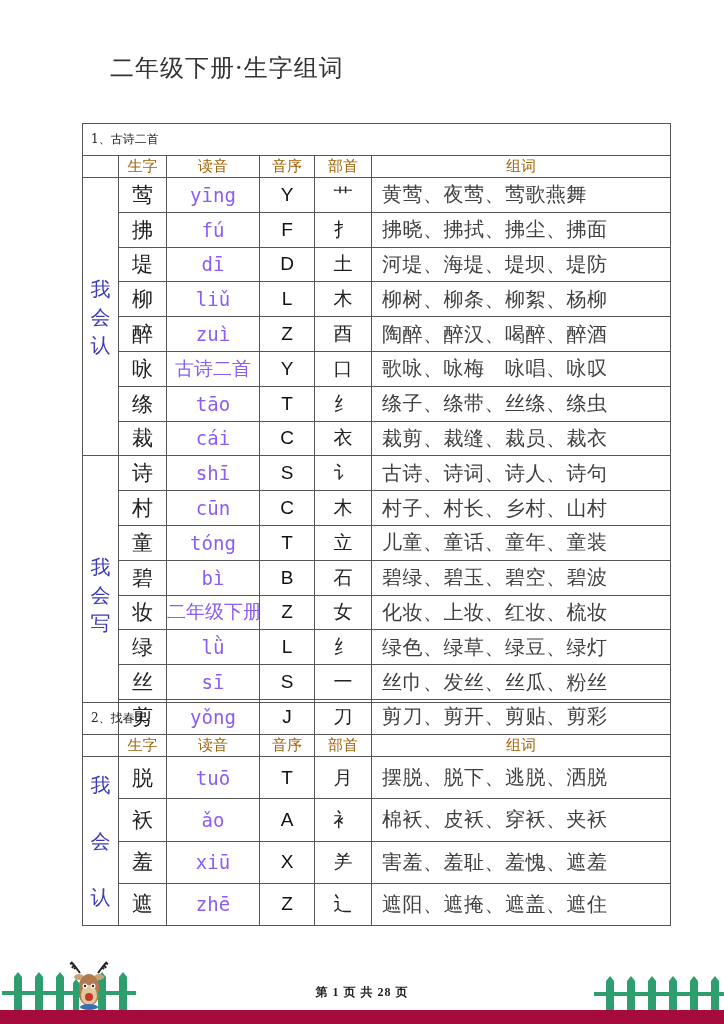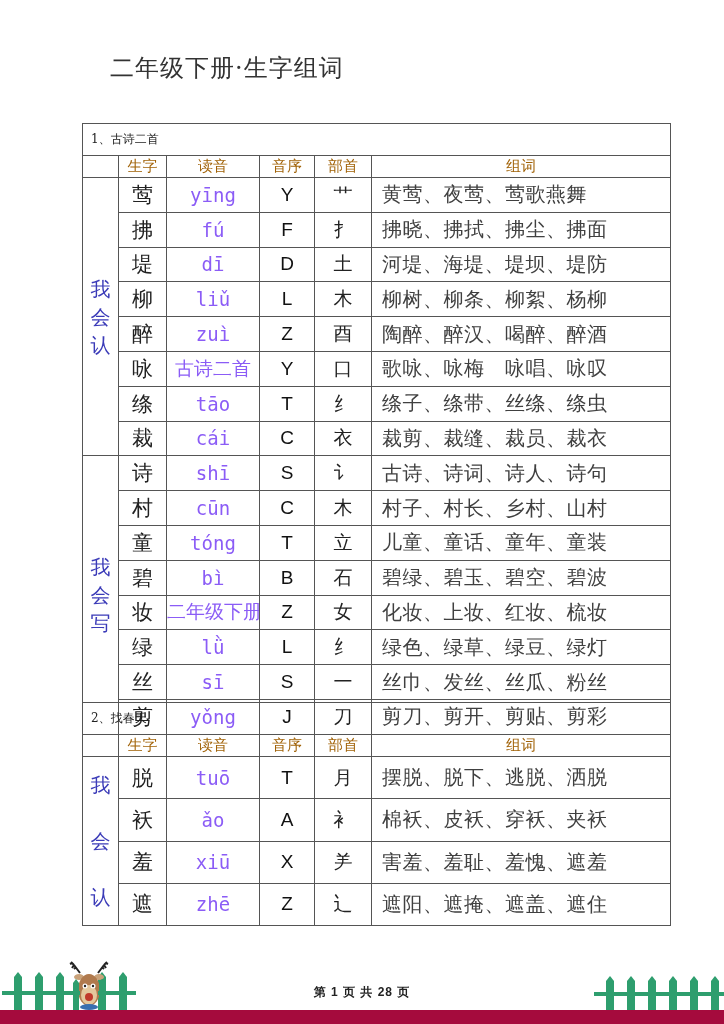--- a/index.html
+++ b/index.html
@@ -13,21 +13,21 @@
   .hdr td.gap { color:transparent; }
   .row td { height:33.8px; }
   .char { font-size:21px; color:#222; }
   .py { font-size:19px; font-family:"DejaVu Sans Mono","Liberation Mono",monospace; color:#8b5cf6; }
   .seq { font-size:19px; font-family:"Liberation Sans","DejaVu Sans",sans-serif; color:#111; }
   .rad { font-size:19px; color:#222; }
   .words { font-size:20px; text-align:left !important; padding-left:10px !important; letter-spacing:0.5px; color:#404040; }
   .group { color:#3b3bb8; font-size:20px; line-height:28px; white-space:normal !important; }
   .group.spaced { line-height:56px; vertical-align:top !important; }
   .footer-text { position:absolute; top:984px; left:0; width:724px; text-align:center;
-                 font-family:Liberation Sans, sans-serif; font-weight:bold; font-size:12px; color:#222; letter-spacing:1px; }
+                 font-family:Liberation Serif, serif; font-weight:bold; font-size:12px; color:#222; letter-spacing:1px; }
   .footer-bar { position:absolute; left:0; top:1010px; width:724px; height:14px; background:#a50b3d; }
   .fence { position:absolute; }
 </style>
 </head>
 <body>
 
 <div class="page-title">二年级下册·生字组词</div>
 
 <table class="grid" style="top:123px;">
   <colgroup>

